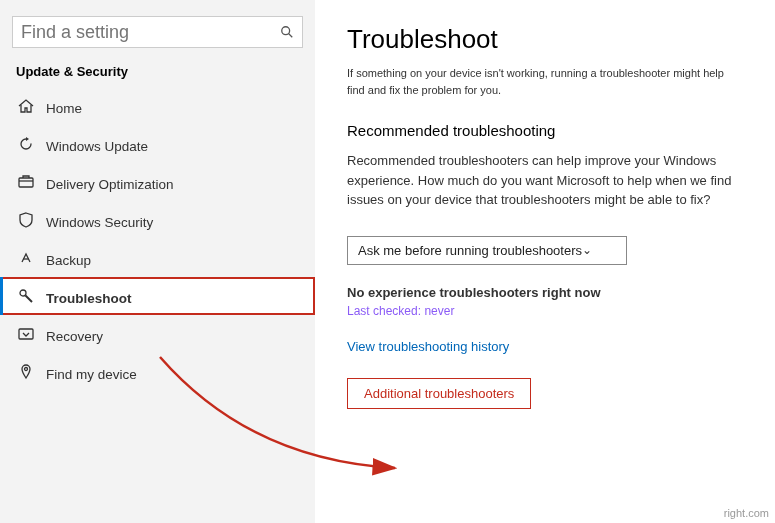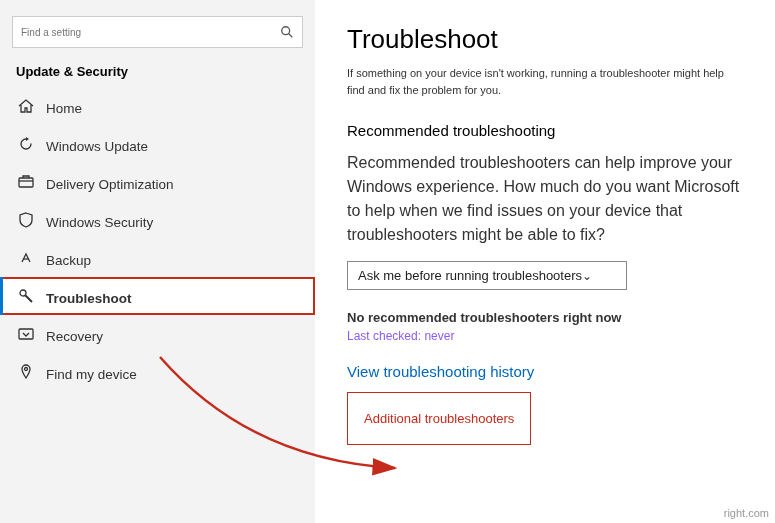--- a/index.html
+++ b/index.html
@@ -39,21 +39,21 @@
       background: #fff;
       border: 1px solid #ccc;
       height: 32px;
       padding: 0 8px;
     }
     .search-box input {
       border: none;
       outline: none;
       background: transparent;
       flex: 1;
-      font-size: 10px;
+      font-size: 18px;
       color: #555;
     }
     .search-icon-svg {
       width: 14px;
       height: 14px;
       color: #555;
     }
 
     .section-title {
       font-size: 13px;
@@ -117,24 +117,24 @@
     }
 
     .section-heading {
       font-size: 15px;
       font-weight: 300;
       color: #000;
       margin-bottom: 12px;
     }
 
     .rec-desc {
-      font-size: 16px;
+      font-size: 13px;
       color: #333;
       line-height: 1.5;
-      margin-bottom: 14px;
+      margin-bottom: 26px;
     }
 
     .dropdown {
       display: flex;
       align-items: center;
       border: 1px solid #888;
       padding: 6px 10px;
       width: 280px;
       cursor: pointer;
       background: #fff;
@@ -154,32 +154,32 @@
       margin-bottom: 4px;
     }
 
     .last-checked {
       font-size: 12px;
       color: #8b5cf6;
       margin-bottom: 20px;
     }
 
     .view-history-link {
-      font-size: 15px;
+      font-size: 13px;
       color: #0067b8;
       cursor: pointer;
       text-decoration: none;
       display: inline-block;
-      margin-bottom: 12px;
+      margin-bottom: 24px;
     }
 
     .additional-btn {
       display: inline-block;
       border: 1.5px solid #c42b1c;
-      padding: 18px 16px;
+      padding: 7px 16px;
       font-size: 13px;
       color: #c42b1c;
       cursor: pointer;
       background: #fff;
       font-weight: 400;
     }
 
     .layout {
       display: flex;
       flex: 1;
@@ -318,21 +318,21 @@
       <p class="main-desc">If something on your device isn't working, running a troubleshooter might help find and fix the problem for you.</p>
 
       <h2 class="section-heading">Recommended troubleshooting</h2>
       <p class="rec-desc">Recommended troubleshooters can help improve your Windows experience. How much do you want Microsoft to help when we find issues on your device that troubleshooters might be able to fix?</p>
 
       <div class="dropdown">
         <span>Ask me before running troubleshooters</span>
         <span class="dropdown-chevron">⌄</span>
       </div>
 
-      <p class="no-troubleshooters">No recommended troubleshooters right now</p>
+      <p class="no-troubleshooters">No experience troubleshooters right now</p>
       <p class="last-checked">Last checked: never</p>
 
       <a class="view-history-link" href="#">View troubleshooting history</a>
 
       <div>
         <button class="additional-btn">Additional troubleshooters</button>
       </div>
     </div>
 
     <svg class="arrow-overlay" viewBox="0 0 775 523">

